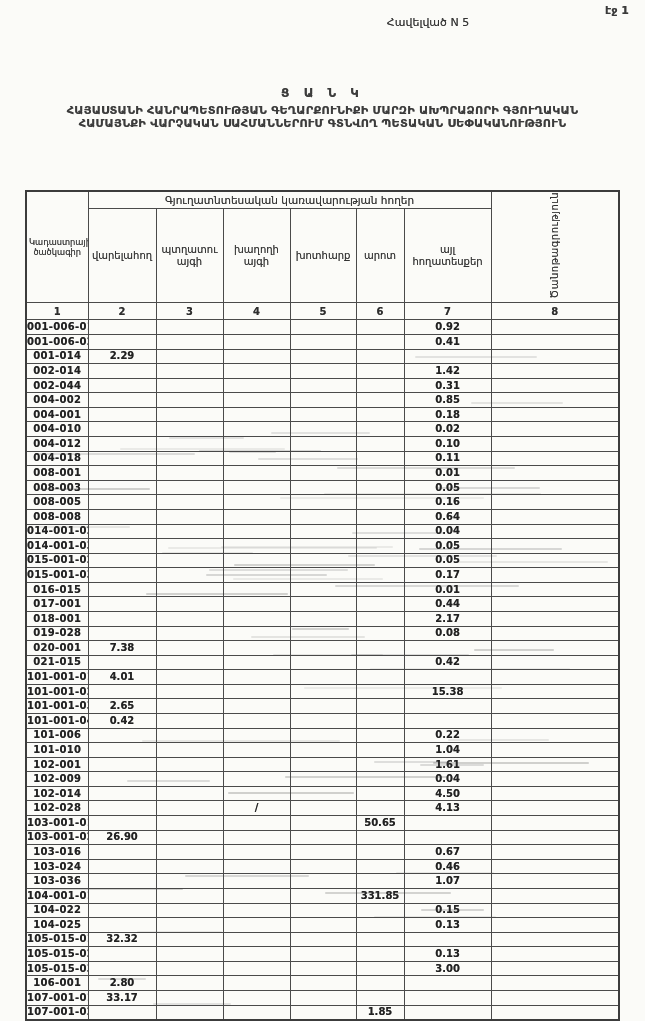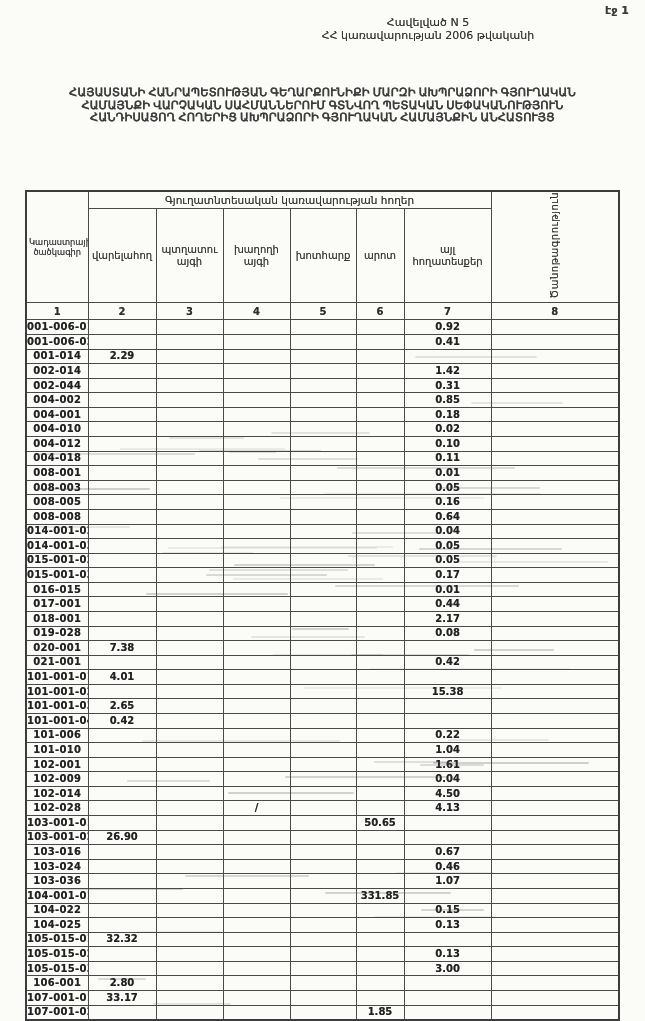--- a/index.html
+++ b/index.html
@@ -19,21 +19,21 @@
   .decree-block {
     position: absolute; top: 17px; right: 52px; width: 330px;
     text-align: center; font-size: 11px; line-height: 12.5px; color: #333;
   }
   .decree-block .b { font-weight: 400; }
   .title-block {
     position: absolute; top: 86px; left: 0; width: 645px;
     text-align: center; color: #3c3c3c;
   }
   .list-caption { font-size: 12px; font-weight: 700; letter-spacing: 5px; margin-bottom: 5px; }
-  .title-line { font-size: 11.3px; font-weight: 700; line-height: 12.6px; letter-spacing: 0.2px; font-family: Liberation Serif, serif; }
+  .title-line { font-size: 11.3px; font-weight: 700; line-height: 12.6px; letter-spacing: 0.2px; }
   .doc-table {
     position: absolute; left: 25px; top: 190px;
     border-collapse: collapse; table-layout: fixed; width: 593px;
     background: transparent;
   }
   .doc-table th, .doc-table td {
     border: 1px solid #4a4a4a;
     text-align: center; vertical-align: middle;
     overflow: hidden; white-space: nowrap;
     padding: 0;
@@ -59,27 +59,26 @@
   .noise { position: absolute; inset: 0; pointer-events: none; }
   .streak { position: absolute; height: 1.5px; background: #3f3f3f; border-radius: 1px; }
 </style>
 </head>
 <body>
 
 <div class="page-label">էջ 1</div>
 
 <div class="decree-block">
   <div class="b">Հավելված N 5</div>
-  <div><span>ՀՀ կառավարության </span><span class="b">2006 թվականի</span></div>
 </div>
 
 <div class="title-block">
+  <div class="list-caption">Ց Ա Ն Կ</div>
   <div class="title-line">ՀԱՅԱՍՏԱՆԻ ՀԱՆՐԱՊԵՏՈՒԹՅԱՆ ԳԵՂԱՐՔՈՒՆԻՔԻ ՄԱՐԶԻ ԱԽՊՐԱՁՈՐԻ ԳՅՈՒՂԱԿԱՆ</div>
   <div class="title-line">ՀԱՄԱՅՆՔԻ ՎԱՐՉԱԿԱՆ ՍԱՀՄԱՆՆԵՐՈՒՄ ԳՏՆՎՈՂ ՊԵՏԱԿԱՆ ՍԵՓԱԿԱՆՈՒԹՅՈՒՆ</div>
-  <div class="title-line">ՀԱՆԴԻՍԱՑՈՂ ՀՈՂԵՐԻՑ ԱԽՊՐԱՁՈՐԻ ԳՅՈՒՂԱԿԱՆ ՀԱՄԱՅՆՔԻՆ ԱՆՀԱՏՈՒՅՑ</div>
 </div>
 
 <table class="doc-table">
   <colgroup>
     <col style="width:62px">
       <col style="width:68px">
       <col style="width:67px">
       <col style="width:67px">
     <col style="width:66px">
       <col style="width:48px">
@@ -336,21 +335,21 @@
         <td>020-001</td>
         <td>7.38</td>
         <td></td>
         <td></td>
         <td></td>
         <td></td>
         <td></td>
         <td></td>
       </tr>
       <tr>
-        <td>021-001</td>
+        <td>021-015</td>
         <td></td>
         <td></td>
         <td></td>
         <td></td>
         <td></td>
         <td>0.42</td>
         <td></td>
       </tr>
       <tr>
         <td>101-001-01</td>

